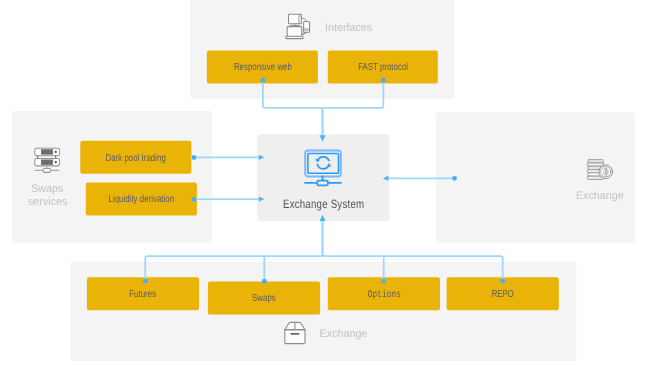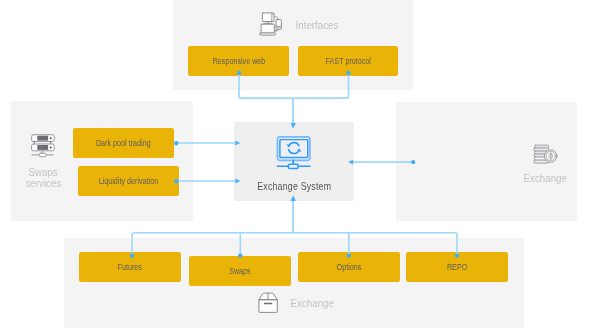--- a/index.html
+++ b/index.html
@@ -124,21 +124,21 @@
   </svg>
 
   <div class="grouplabel" style="left:290px;top:298.3px;"><b>Exchange</b></div>
 
   <div class="chip" style="left:79px;top:252px;width:102px;height:30px;">
     <div class="lbl"><b>Futures</b></div>
   </div>
   <div class="chip" style="left:189px;top:256px;width:102px;height:30px;">
     <div class="lbl"><b>Swaps</b></div>
   </div>
-  <div class="chip" style="left:298px;top:252px;width:102px;height:30px;">
+  <div class="chip" style="left:298px;top:252px;width:102px;height:30px;font-family:Liberation Mono, monospace;">
     <div class="lbl"><b>Options</b></div>
   </div>
   <div class="chip" style="left:406px;top:252px;width:102px;height:30px;">
     <div class="lbl"><b>REPO</b></div>
   </div>
 
   <svg class="wires" style="position:absolute;left:0;top:0;width:602px;height:334px;overflow:visible;">
     <g fill="none" stroke="#9bd8fb" stroke-width="1.6" stroke-linecap="butt" stroke-linejoin="round">
       <path d="M239 73.5 L239 96.2 Q239 98.1 240.9 98.1 L291.3 98.1 Q293.2 98.1 293.2 100 L293.2 123"></path>
       <path d="M348.5 73.5 L348.5 96.2 Q348.5 98.1 346.6 98.1 L295.1 98.1 Q293.2 98.1 293.2 100 L293.2 123"></path>

